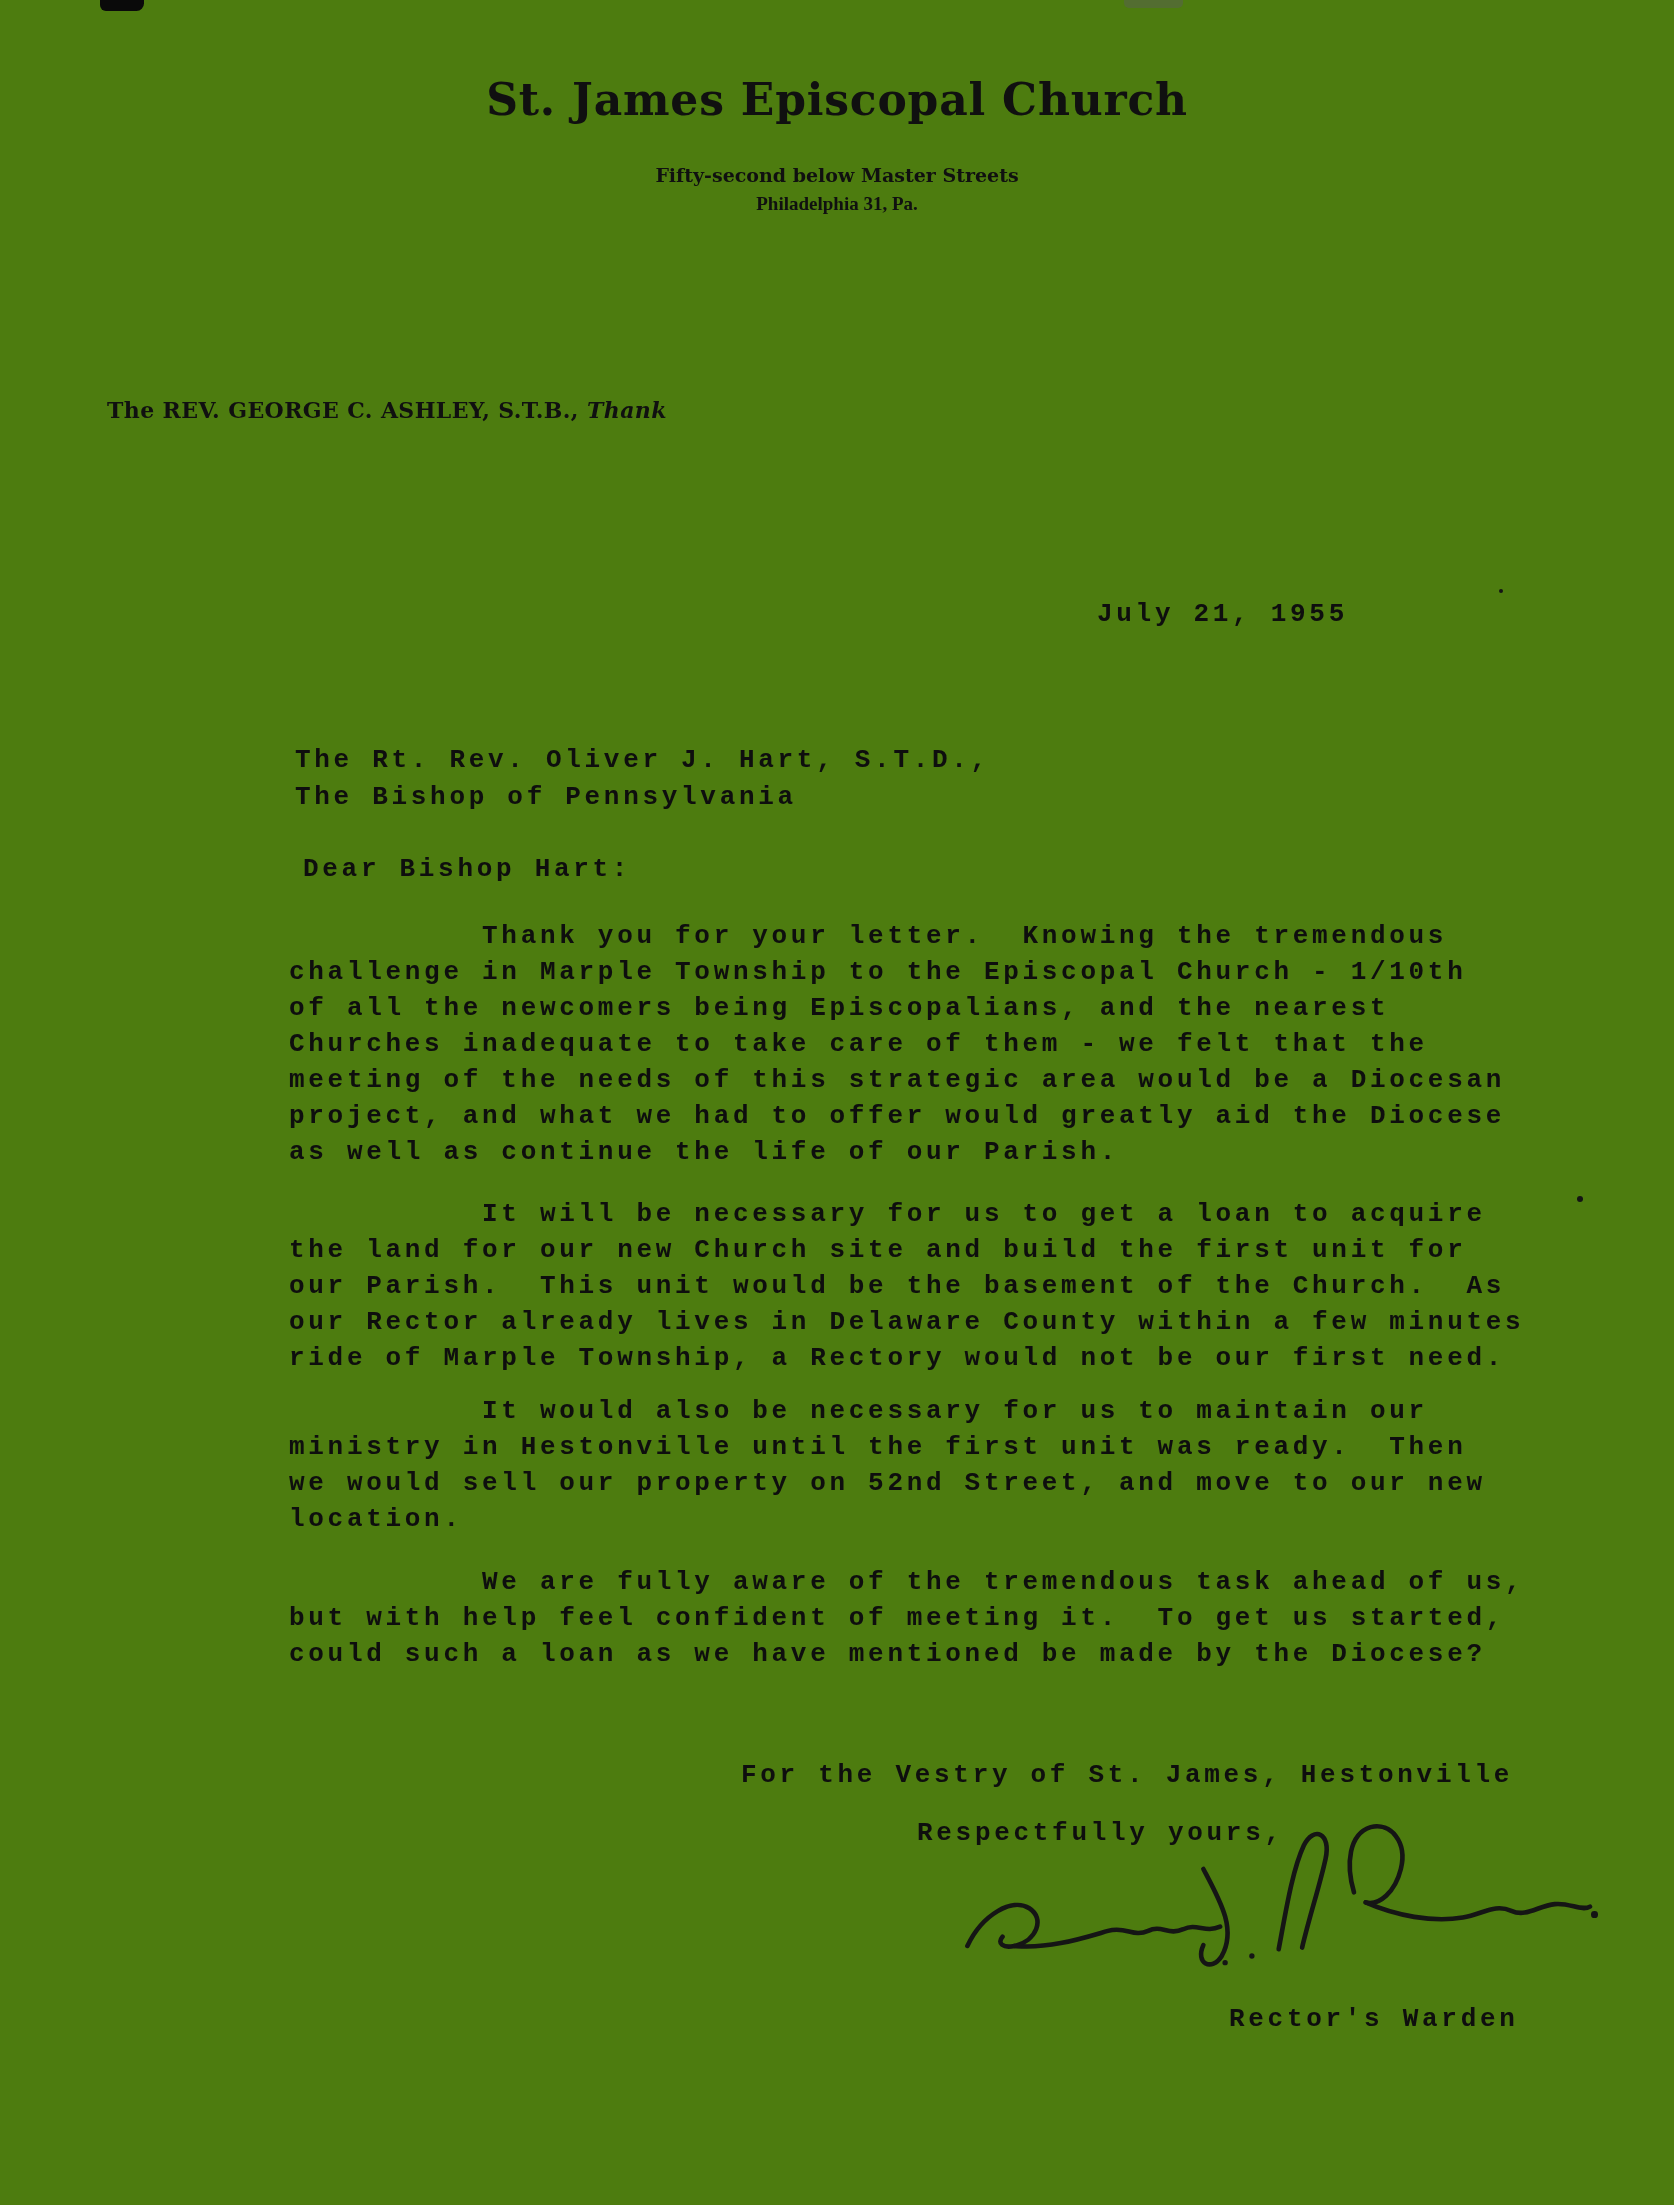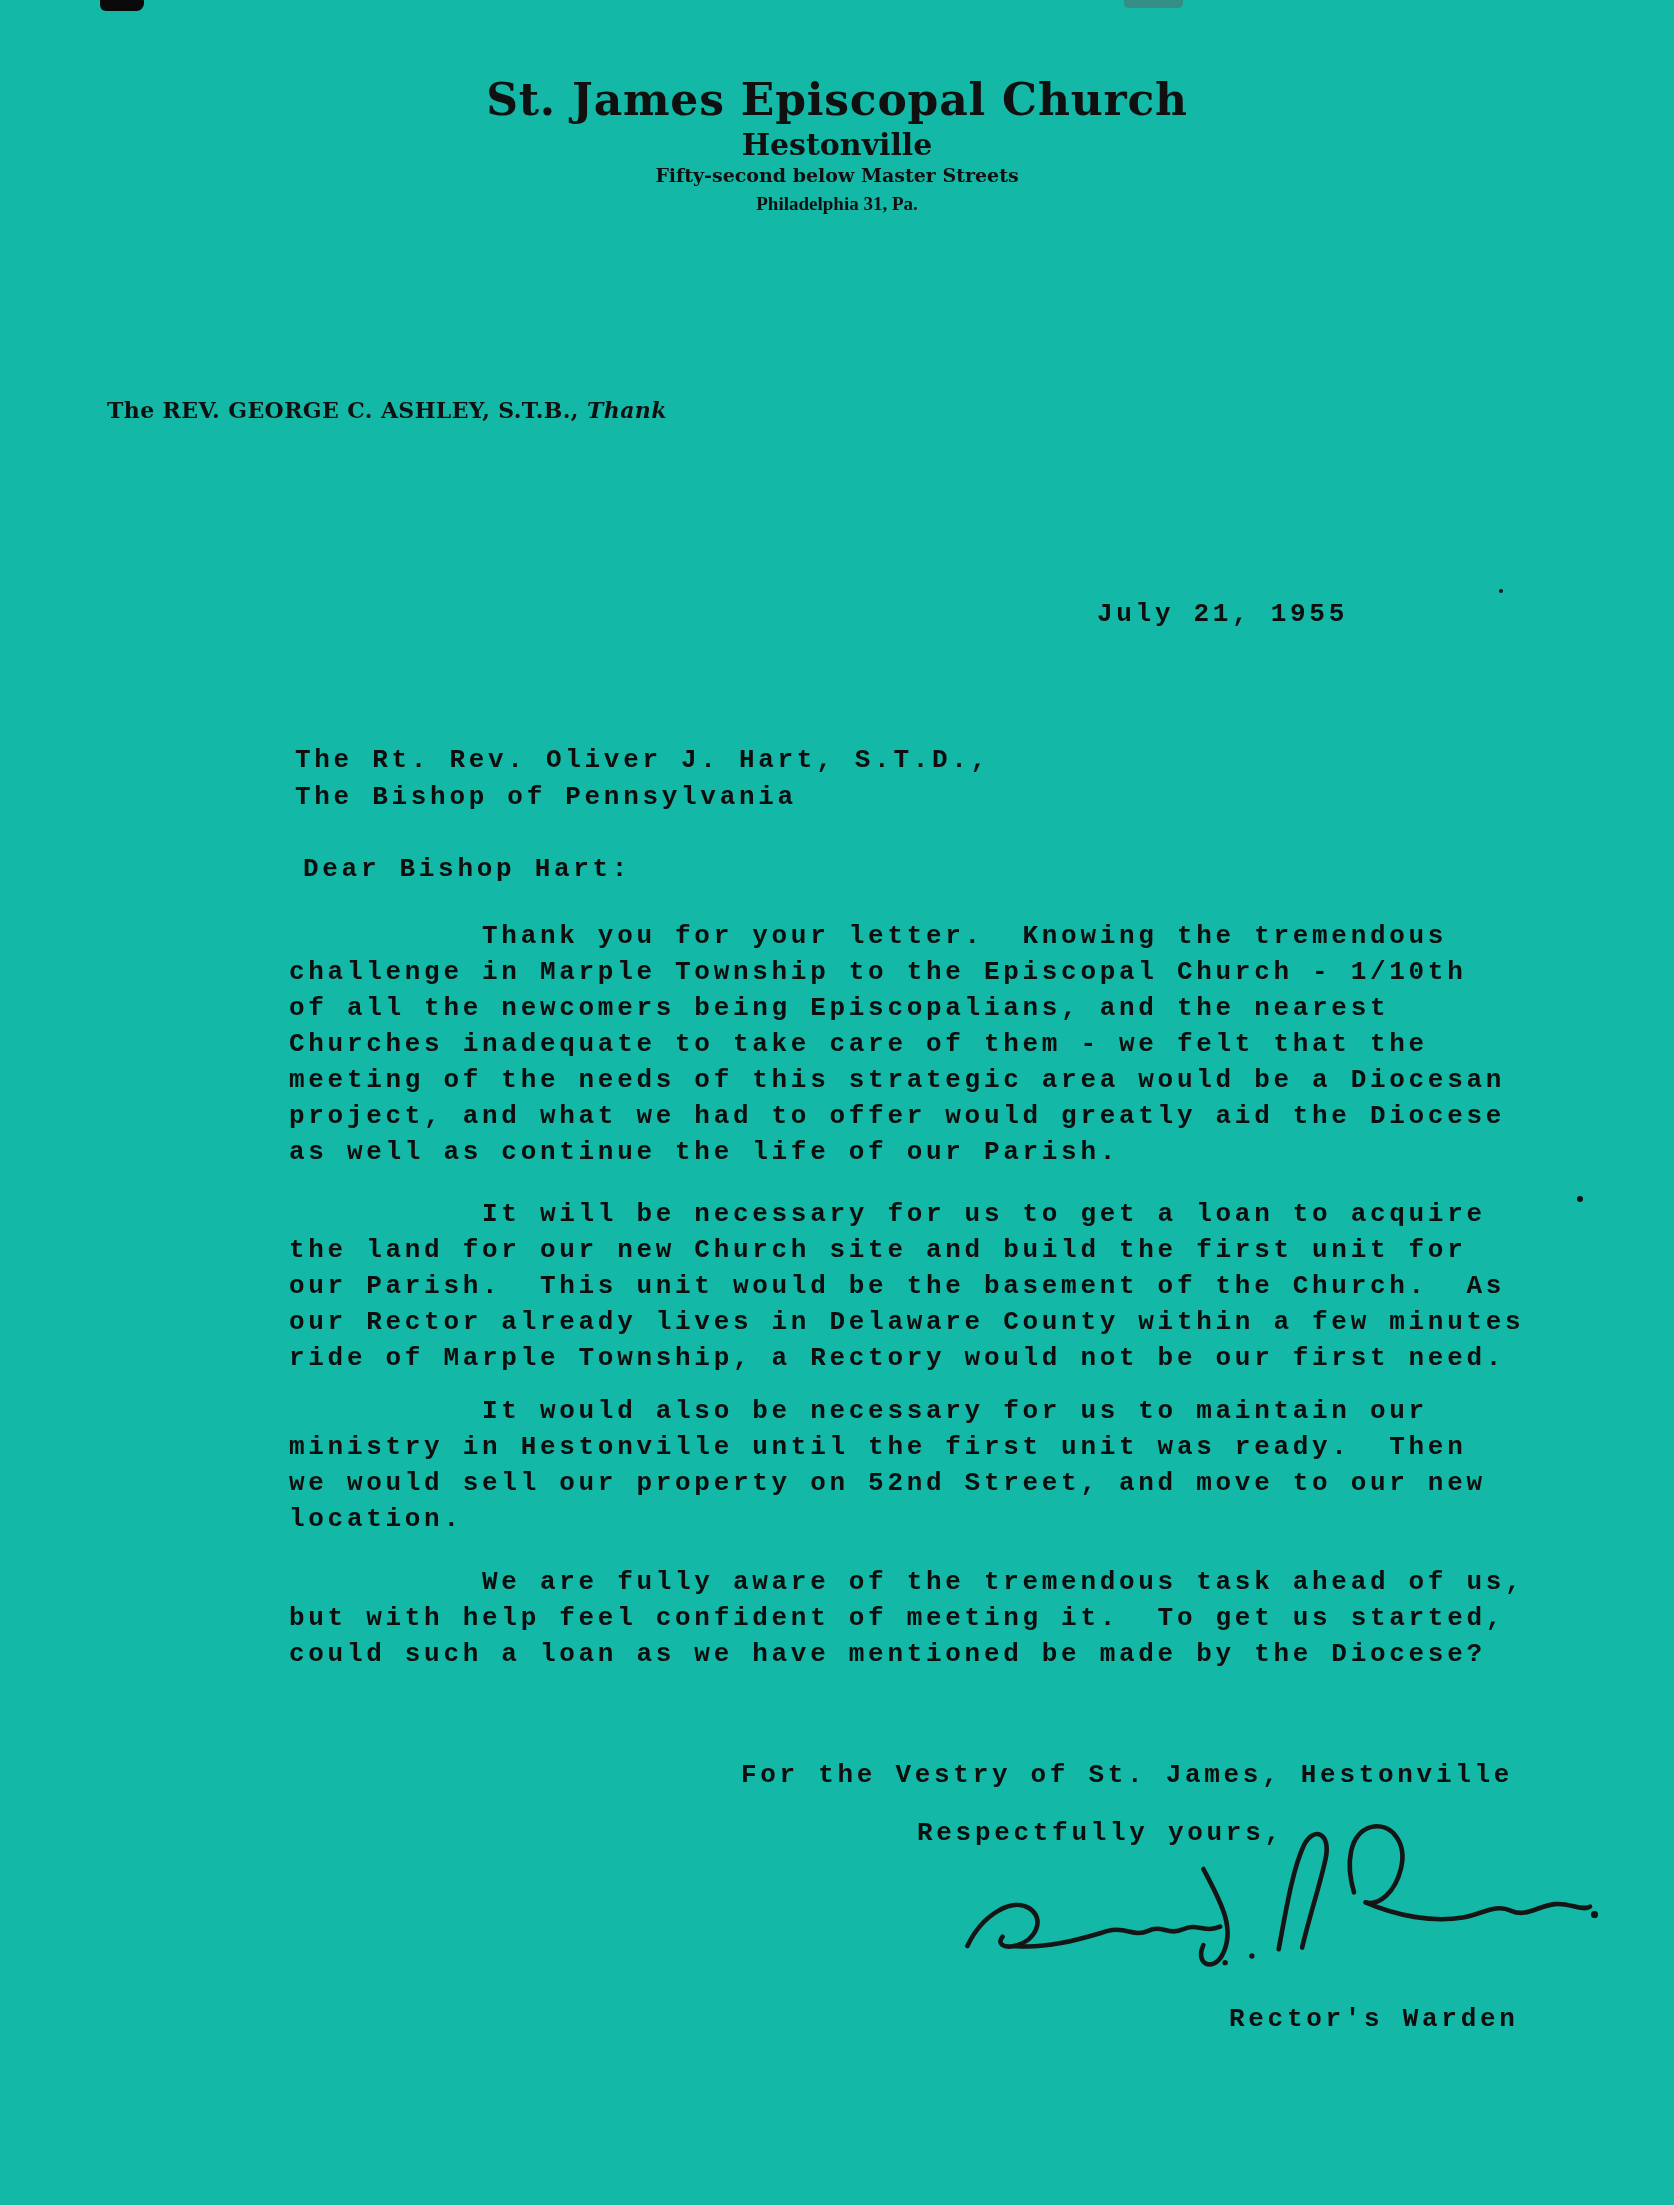--- a/index.html
+++ b/index.html
@@ -1,19 +1,19 @@
 <!DOCTYPE html>
 <html style="font-size:13.4px"><head>
 <meta charset="utf-8">
 <style>
   html,body{margin:0;padding:0;background:#e8e8e6;}
   .page{
     position:relative;
     width:1674px;height:2205px;
-    background:#14b8a6;
+    background:#4d7c0f;
     overflow:hidden;
     font-family:"Liberation Serif",serif;
     color:#101010;
   }
   
   .lh-title{
     position:absolute;top:74px;left:0;right:0;
     text-align:center;
     font-family:"DejaVu Serif",serif;
     font-weight:700;
@@ -98,21 +98,20 @@
 
 <div class="page">
 
   <div class="blob-topleft"></div>
   <div class="smudge-top"></div>
   <div class="dot dot-margin"></div>
   <div class="dot dot-date"></div>
   <div class="dot dot-sig-period"></div>
 
   <div class="lh-title">St. James Episcopal Church</div>
-  <div class="lh-sub">Hestonville</div>
   <div class="lh-addr1">Fifty-second below Master Streets</div>
   <div class="lh-addr2">Philadelphia 31, Pa.</div>
   <div class="rector-line"><span>The REV. GEORGE C. ASHLEY, S.T.B., </span><span class="it">Thank</span></div>
 
   <div class="type date">July 21, 1955</div>
   <div class="type recipient">The Rt. Rev. Oliver J. Hart, S.T.D.,
 The Bishop of Pennsylvania</div>
   <div class="type salutation">Dear Bishop Hart:</div>
   <div class="type p1">          Thank you for your letter.  Knowing the tremendous
 challenge in Marple Township to the Episcopal Church - 1/10th

